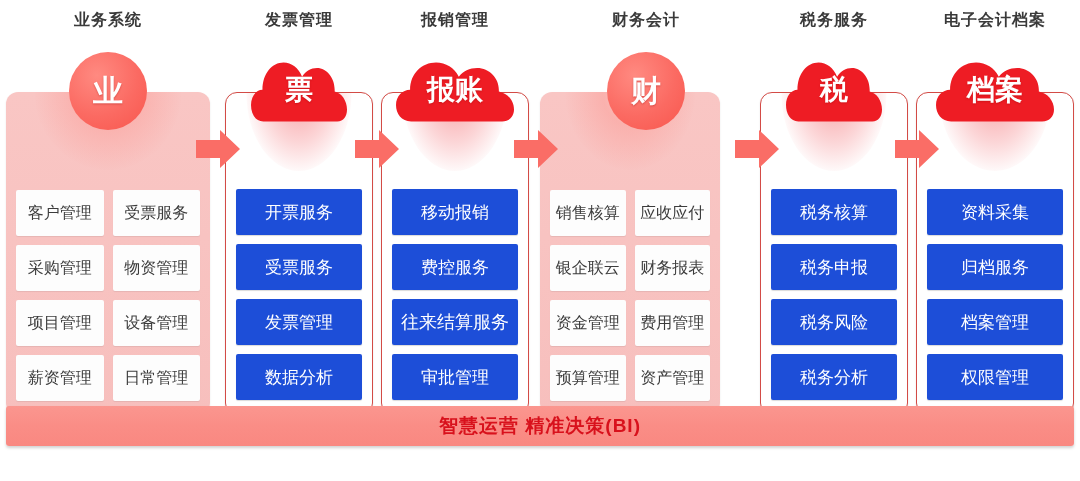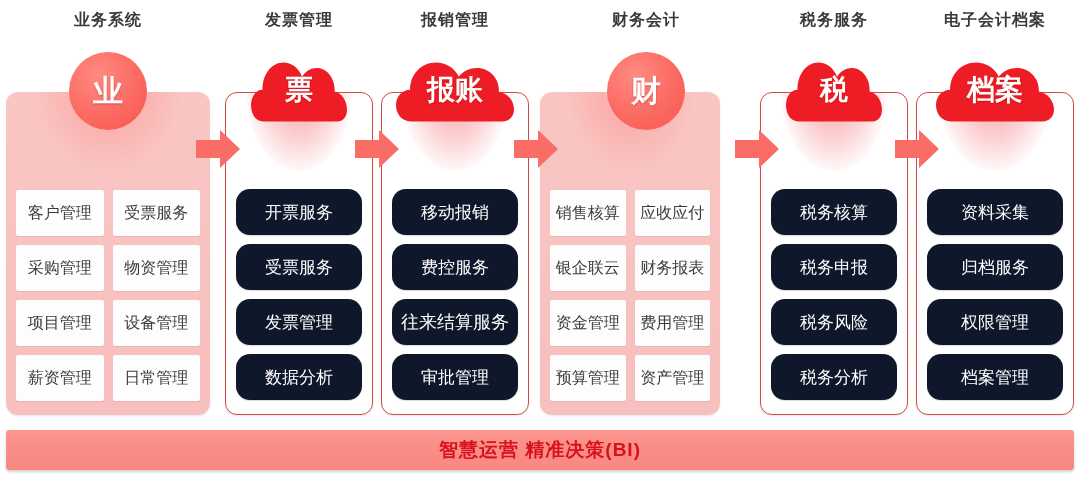--- a/index.html
+++ b/index.html
@@ -81,24 +81,24 @@
   
   .cell.light{
     background:#fdfdfd;
     color:#3c3c3c;
     font-size:16px;
     border-radius:2px;
     box-shadow:0 1px 1px rgba(0,0,0,.07);
   }
   
   .cell.solid{
-    background:#0f172a;
+    background:#1d4ed8;
     color:#ffffff;
     font-size:17px;
-    border-radius:14px;
+    border-radius:2px;
     box-shadow:0 1px 1px rgba(0,0,0,.15);
   }
   .cell.solid.small{font-size:18px;}
 
   
   .badge{
     position:absolute;
     z-index:6;
     display:flex;align-items:center;justify-content:center;
     color:#ffffff;
@@ -126,21 +126,21 @@
 
   
   .arrow{
     position:absolute;
     z-index:5;
     width:44px;height:40px;
   }
 
   
   #bottom-bar{
-    position:absolute;left:6px;top:430px;
+    position:absolute;left:6px;top:406px;
     width:1068px;height:40px;
     background:linear-gradient(180deg,#fb968f 0%,#fa8d86 50%,#f98881 100%);
     border-radius:3px;
     display:flex;align-items:center;justify-content:center;
     box-shadow:0 2px 3px rgba(0,0,0,.18);
   }
   #bottom-bar .bar-text{
     color:#d8111c;
     font-size:19px;
     font-weight:bold;
@@ -280,24 +280,24 @@
     <div class="panel white" style="left: 916px; width: 158px;">
       <div class="panel-glow"></div>
       <div class="cells">
         <div class="cell-row">
           <div class="cell solid">资料采集</div>
         </div>
         <div class="cell-row">
           <div class="cell solid">归档服务</div>
         </div>
         <div class="cell-row">
+          <div class="cell solid">档案管理</div>
+        </div>
+        <div class="cell-row">
           <div class="cell solid">权限管理</div>
-        </div>
-        <div class="cell-row">
-          <div class="cell solid">档案管理</div>
         </div>
       </div>
     </div>
     <div class="badge cloud wide" style="left: 936px; top: 10px;">
       <svg class="cloud-svg" viewBox="0 0 109 66" preserveAspectRatio="none">
         <path d="M14,60 C5,60 0,53 0,45 C0,37 6,31 13,31 C13,16 24,6 37,6 C46,6 54,11 58,19 C62,14 68,11 75,11 C86,11 95,20 95,31 C95,31.5 95,32 95,32.5 C103,34 109,41 109,49 C109,55 105,60 98,60 Z" fill="#ee1c24"></path>
       </svg>
       <span class="cloud-label">档案</span>
     </div>
     <div class="arrow" style="left: 196px; top: 83px;"><svg viewBox="0 0 44 40" width="44" height="40">

